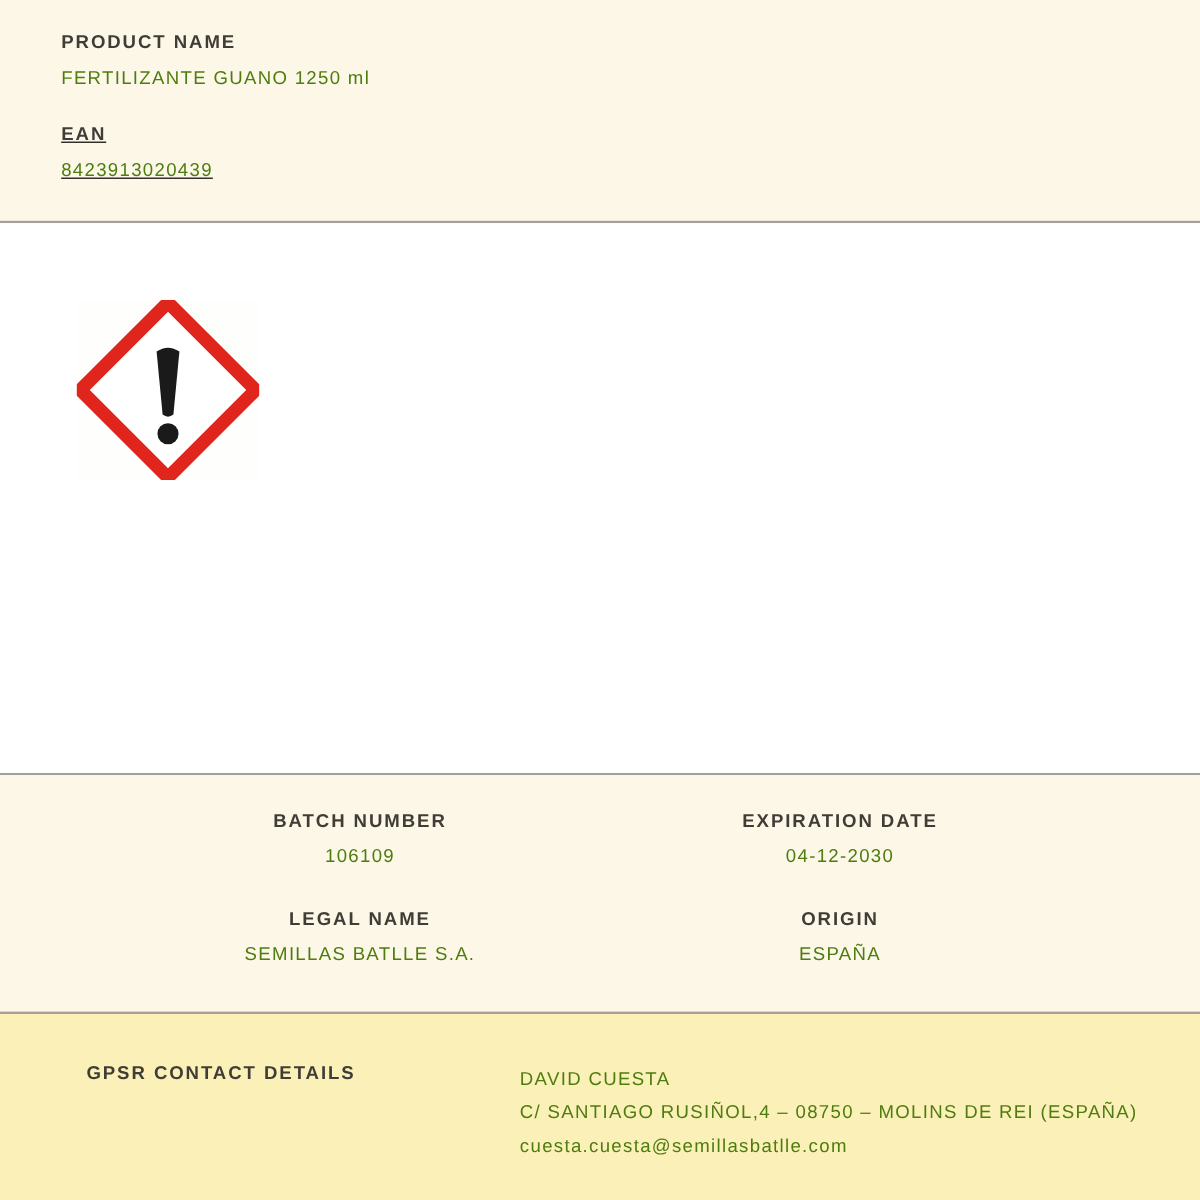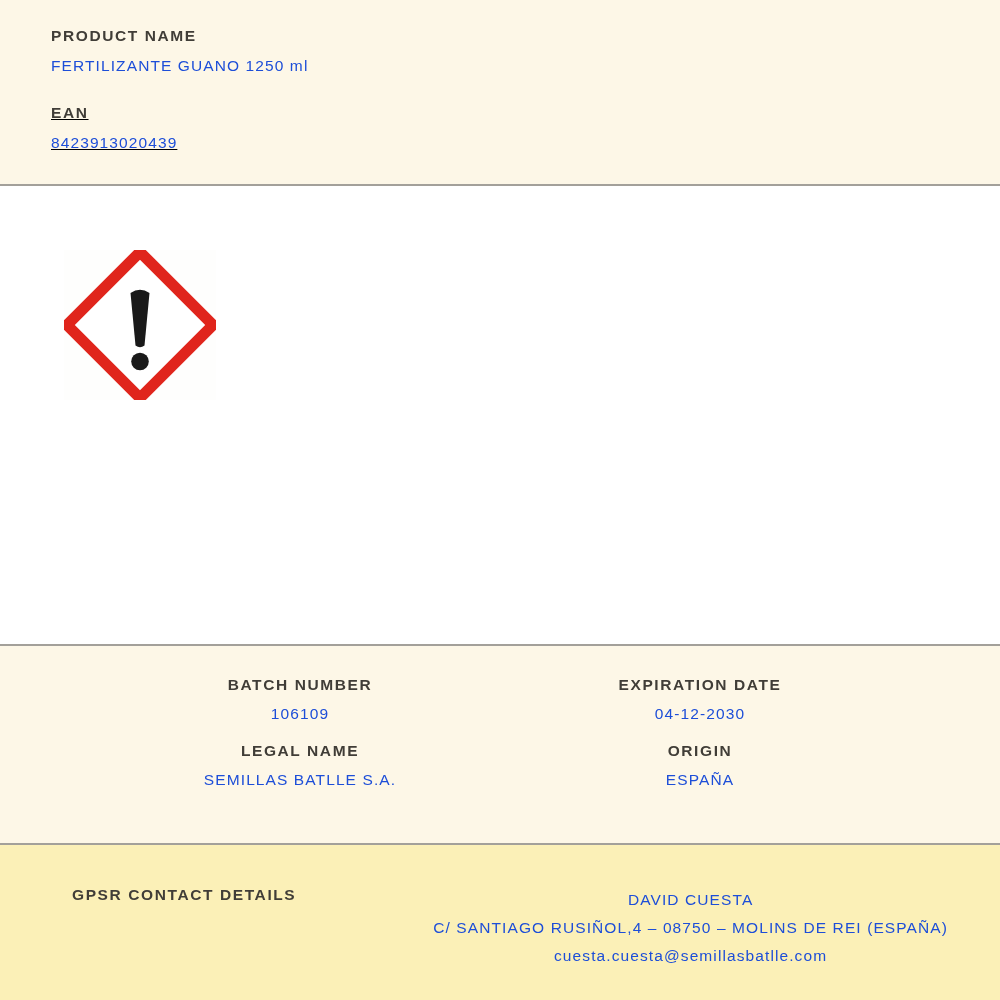--- a/index.html
+++ b/index.html
@@ -22,21 +22,21 @@
     font-size: 15.5px;
     line-height: 17px;
     letter-spacing: 1.6px;
     color: #403d37;
   }
   .value {
     font-weight: normal;
     font-size: 15.5px;
     line-height: 17px;
     letter-spacing: 1.1px;
-    color: #1d4ed8;
+    color: #4d7c0f;
   }
 
   
   .section-top {
     height: 184px;
     background: #fdf7e7;
     padding: 27px 51px 0 51px;
   }
   .field-block + .field-block { margin-top: 30px; text-decoration: underline; }
   .field-block .label { margin-bottom: 13px; }
@@ -65,38 +65,38 @@
   .pictogram-box svg { display: block; width: 152px; height: 150px; }
 
   
   .section-fields {
     height: 197px;
     background: #fdf7e7;
     padding: 30px 100px 0 100px;
     display: grid;
     grid-template-columns: 1fr 1fr;
     grid-auto-rows: min-content;
-    row-gap: 20px;
+    row-gap: 36px;
     text-align: center;
   }
   .grid-field .label { margin-bottom: 12px; }
 
   
   .section-contact {
     height: 155px;
     background: #fbf0b7;
     padding: 41px 52px 0 72px;
   }
   .contact-row {
     display: flex;
     justify-content: space-between;
     align-items: flex-start;
   }
   .contact-right {
-    text-align: center;
+    text-align: left;
     margin-left: 48px;
   }
   .contact-right .value { display: block; line-height: 28px; }
 </style>
 </head>
 <body>
 
 <div class="page">
 
   <div class="section-top">

